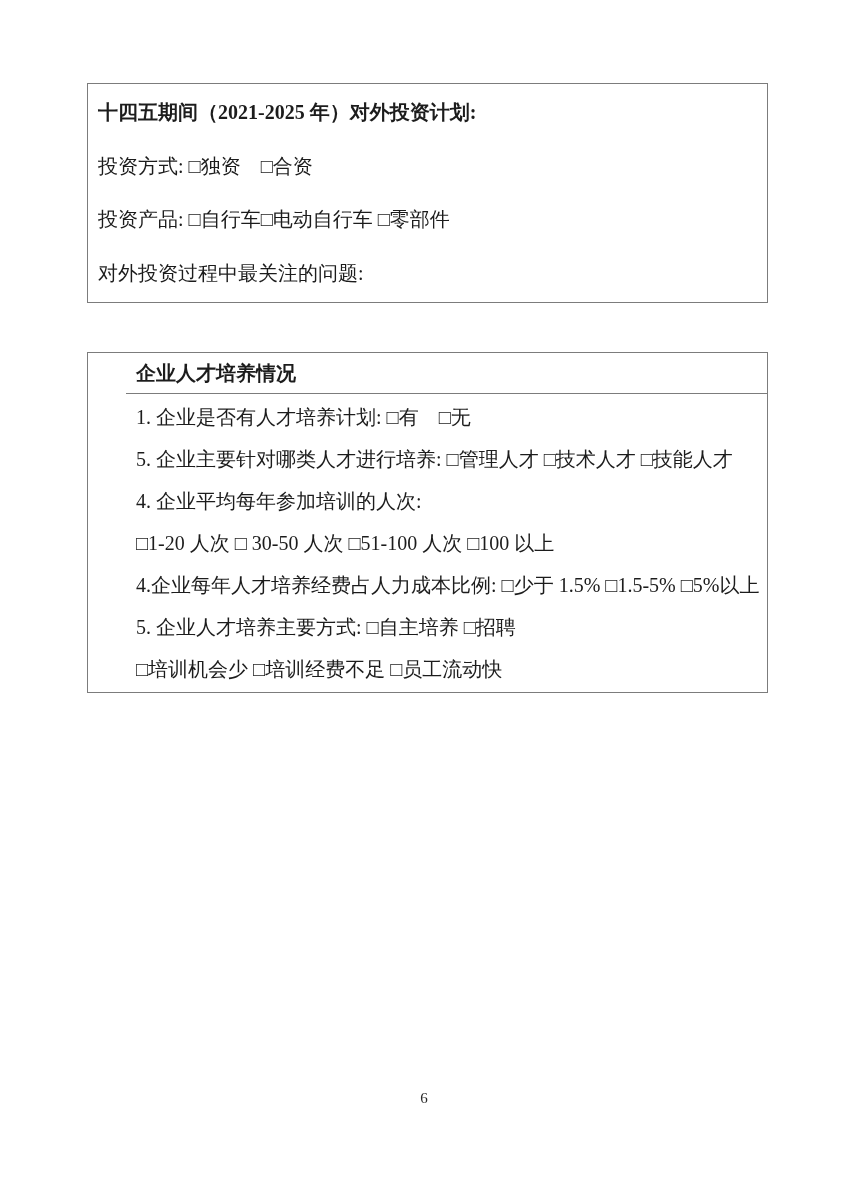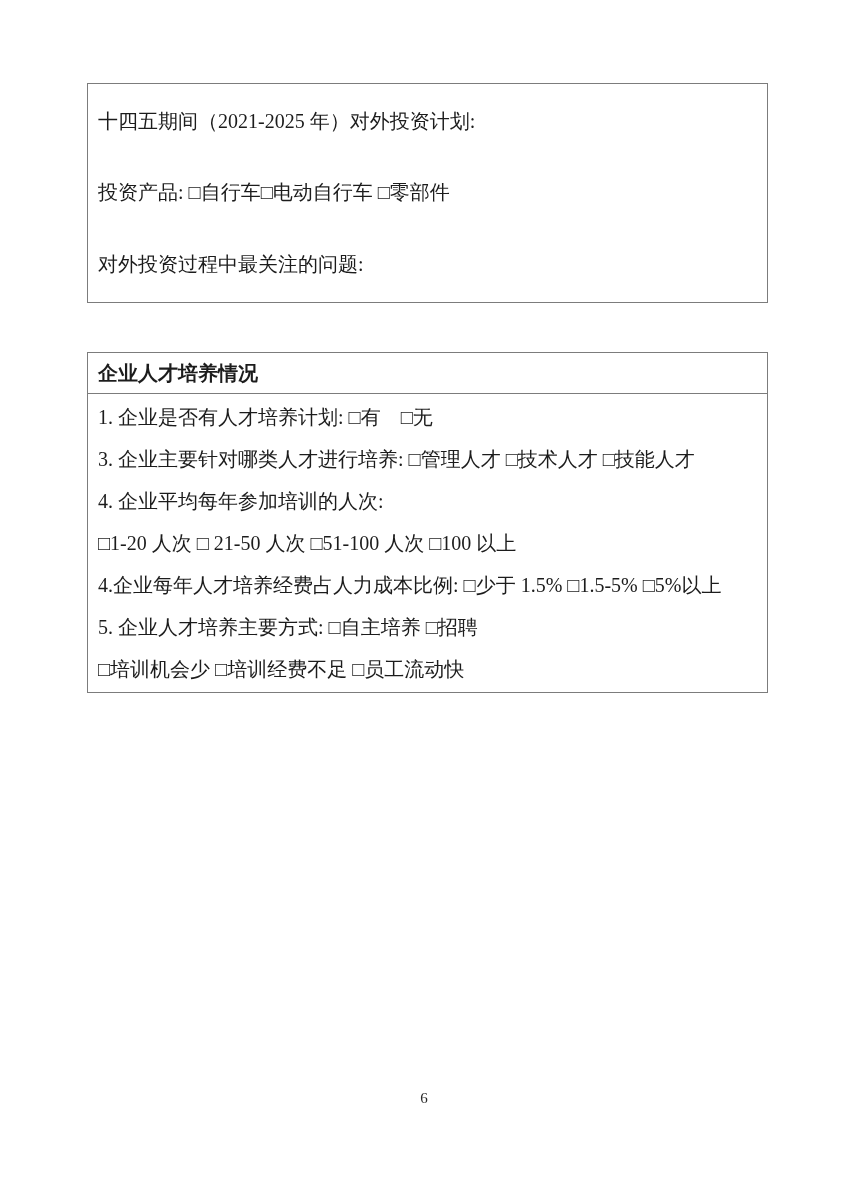--- a/index.html
+++ b/index.html
@@ -20,20 +20,21 @@
     inset: 0;
     background: #ffffff;
   }
   .box {
     position: absolute;
     left: 87px;
     width: 681px;
     border: 1px solid #7c7c7c;
     box-sizing: border-box;
     background: #ffffff;
+    padding-left: 38px;
   }
   #investment-box {
     top: 83px;
     height: 220px;
     display: flex;
     flex-direction: column;
     justify-content: space-around;
     padding: 2px 10px;
   }
   #talent-box {
@@ -41,21 +42,21 @@
     height: 341px;
   }
   .line {
     display: flex;
     align-items: baseline;
     font-size: 20px;
     white-space: pre;
     line-height: 1.15;
   }
   .bold-line {
-    font-weight: normal;
+    font-weight: bold;
   }
   .blank {
     display: inline-block;
     border-bottom: 1px solid #1c1c1c;
     height: 1px;
     align-self: flex-end;
     margin-bottom: 3px;
   }
   .blank-long {
     width: 150px;
@@ -97,43 +98,46 @@
 </head>
 <body>
 
 <div class="page">
 
   <div class="box" id="investment-box">
     <div class="line bold-line">
       <span>十四五期间（2021-2025 年）对外投资计划:</span>
     </div>
     <div class="line">
+      <span>投资方式: □独资　□合资</span>
+    </div>
+    <div class="line">
       <span>投资产品: □自行车□电动自行车 □零部件</span>
     </div>
     <div class="line">
       <span>对外投资过程中最关注的问题:</span>
     </div>
   </div>
 
   <div class="box" id="talent-box">
     <div class="box-header">
       <span>企业人才培养情况</span>
     </div>
     <div class="box-content">
       <div class="line">
         <span>1. 企业是否有人才培养计划: □有　□无</span>
       </div>
       <div class="line">
-        <span>3. 企业主要针对哪类人才进行培养: □管理人才 □技术人才 □技能人才</span>
+        <span>5. 企业主要针对哪类人才进行培养: □管理人才 □技术人才 □技能人才</span>
       </div>
       <div class="line">
         <span>4. 企业平均每年参加培训的人次:</span>
       </div>
       <div class="line">
-        <span>□1-20 人次 □ 21-50 人次 □51-100 人次 □100 以上</span>
+        <span>□1-20 人次 □ 30-50 人次 □51-100 人次 □100 以上</span>
       </div>
       <div class="line">
         <span>4.企业每年人才培养经费占人力成本比例: □少于 1.5% □1.5-5% □5%以上</span>
       </div>
       <div class="line">
         <span>5. 企业人才培养主要方式: □自主培养 □招聘</span>
       </div>
       <div class="line">
         <span>□培训机会少 □培训经费不足 □员工流动快</span>
       </div>

